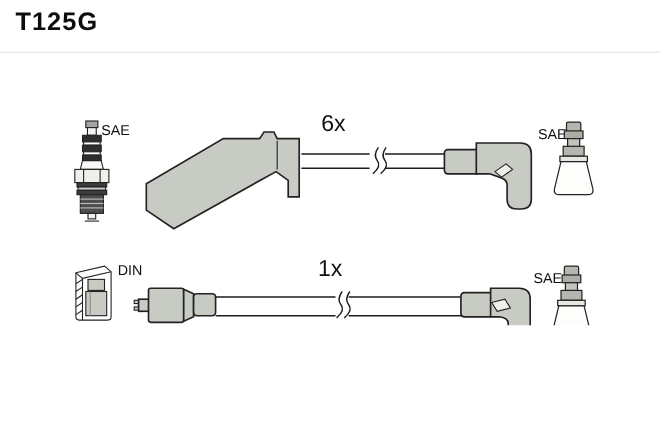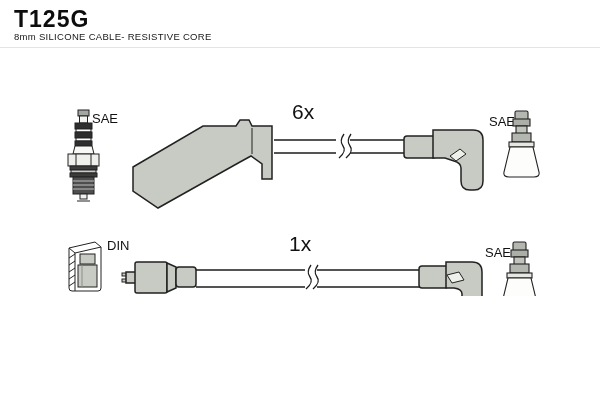--- a/index.html
+++ b/index.html
@@ -30,21 +30,20 @@
   svg text{font-family:"Liberation Sans",sans-serif;fill:#111;}
   .lbl{font-size:13px;}
   .qty{font-size:21px;}
 </style>
 </head>
 <body>
 
 <div id="stage">
 
   <div class="title">T125G</div>
-  <div class="subtitle">8mm SILICONE CABLE- RESISTIVE CORE</div>
   <div class="rule"></div>
 
   <svg width="600" height="400" viewBox="0 0 600 400">
     <defs>
       <g id="sae-terminal" stroke="#222" stroke-width="1.1">
         <rect x="12" y="0" width="13" height="9" rx="1.5" fill="#b3b7af"></rect>
         <rect x="10" y="8" width="17" height="7" fill="#abafa7"></rect>
         <rect x="13" y="15" width="11" height="8" fill="#c0c4bc"></rect>
         <rect x="9" y="22" width="19" height="9" fill="#b3b7af"></rect>
         <rect x="6" y="31" width="25" height="5" fill="#e6e8e2"></rect>

